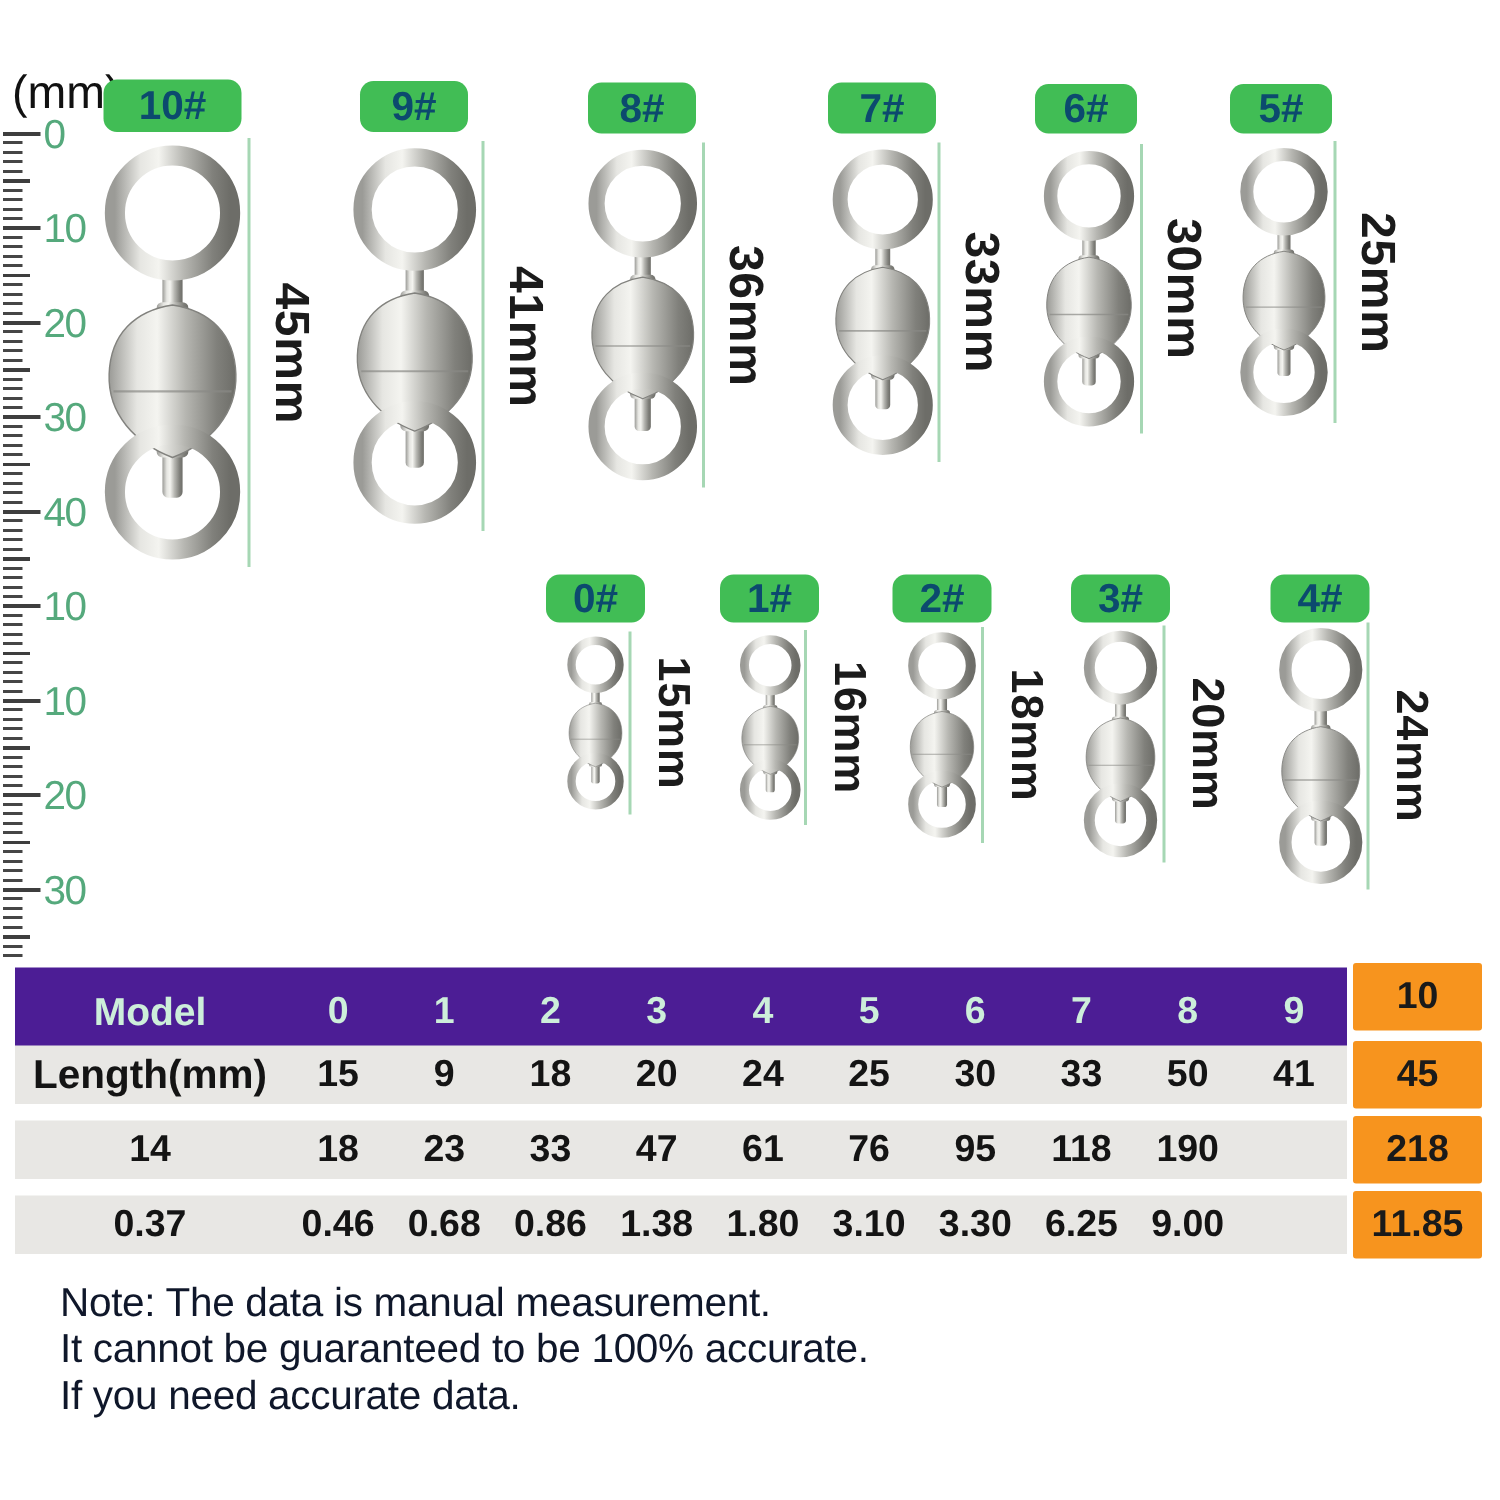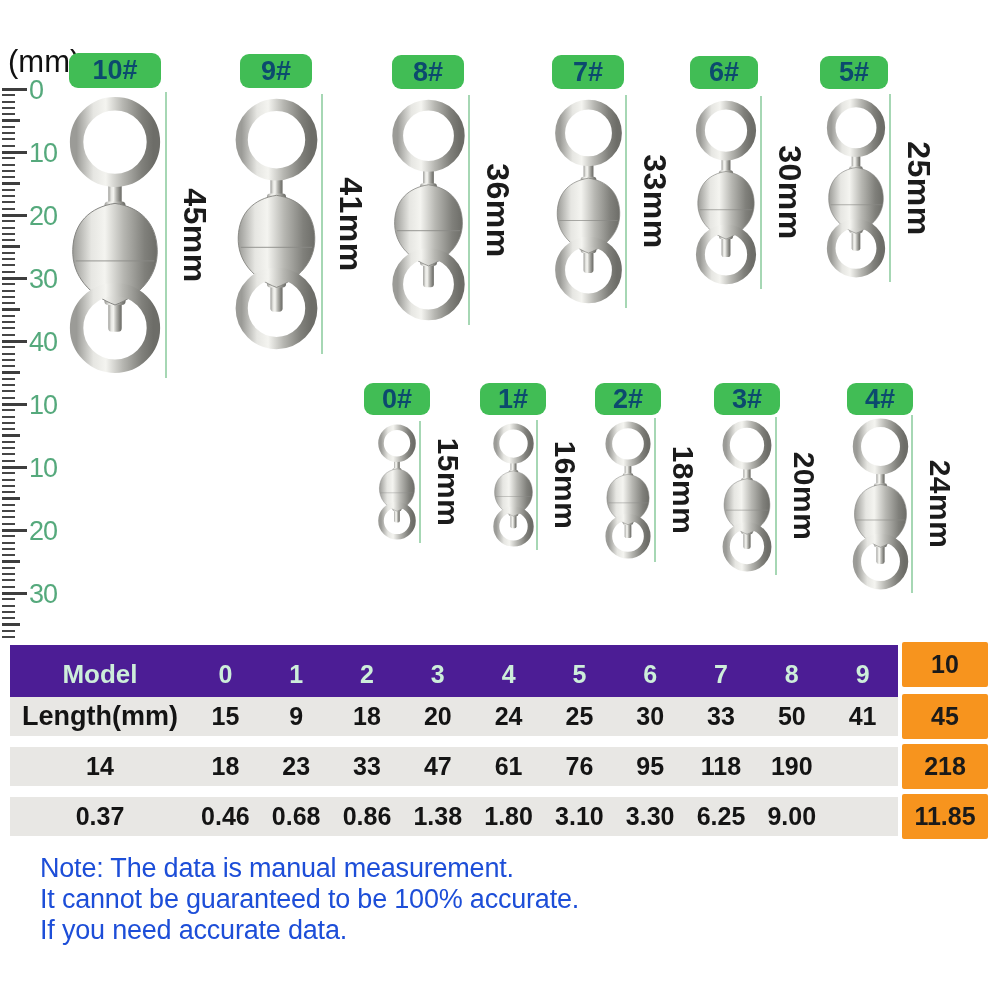--- a/index.html
+++ b/index.html
@@ -50,21 +50,21 @@
   .tcell{text-align:center;font-weight:700;font-size:25px;}
   .tlabel{font-size:27px;}
   .thead .tlabel{font-size:26px;}
   .ocell{
     position:absolute;left:892px;top:-3px;width:86px;height:45px;
     background:#f7941e;color:#1a1a1a;display:flex;align-items:center;justify-content:center;
     font-weight:700;font-size:25px;border-radius:2px;
   }
   
   .note{position:absolute;left:40px;top:853px;}
-  .note div{font-size:27px;line-height:31px;color:#1d4ed8;font-weight:400;letter-spacing:-0.2px;}
+  .note div{font-size:27px;line-height:31px;color:#0f172a;font-weight:400;letter-spacing:-0.2px;}
 </style>
 </head>
 <body>
 
 <svg width="0" height="0" style="position:absolute" aria-hidden="true">
   <defs>
     <linearGradient id="mg" x1="0" y1="0" x2="1" y2="0">
       <stop offset="0" stop-color="#9b9b97"></stop>
       <stop offset="0.22" stop-color="#e6e6e2"></stop>
       <stop offset="0.38" stop-color="#f4f4f0"></stop>

